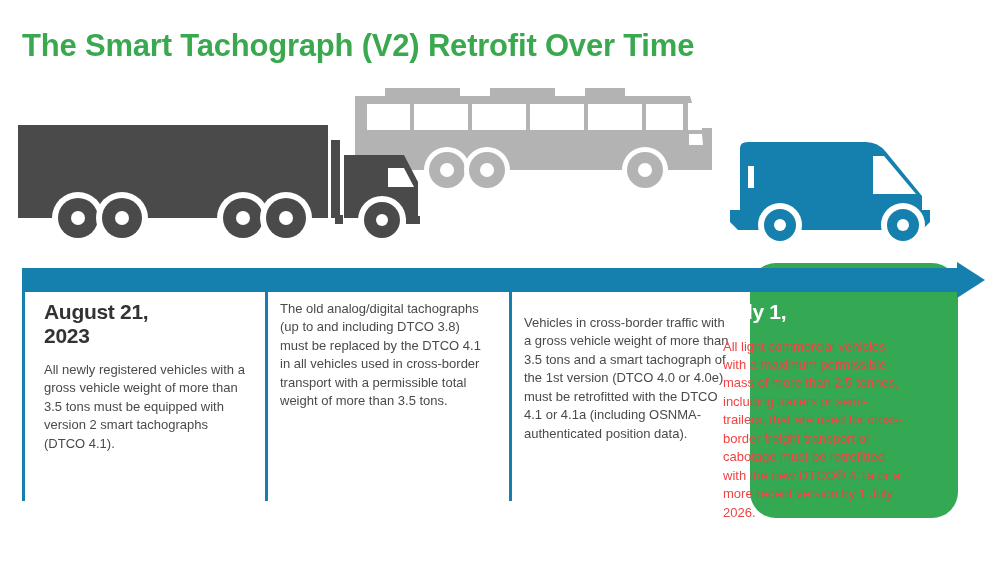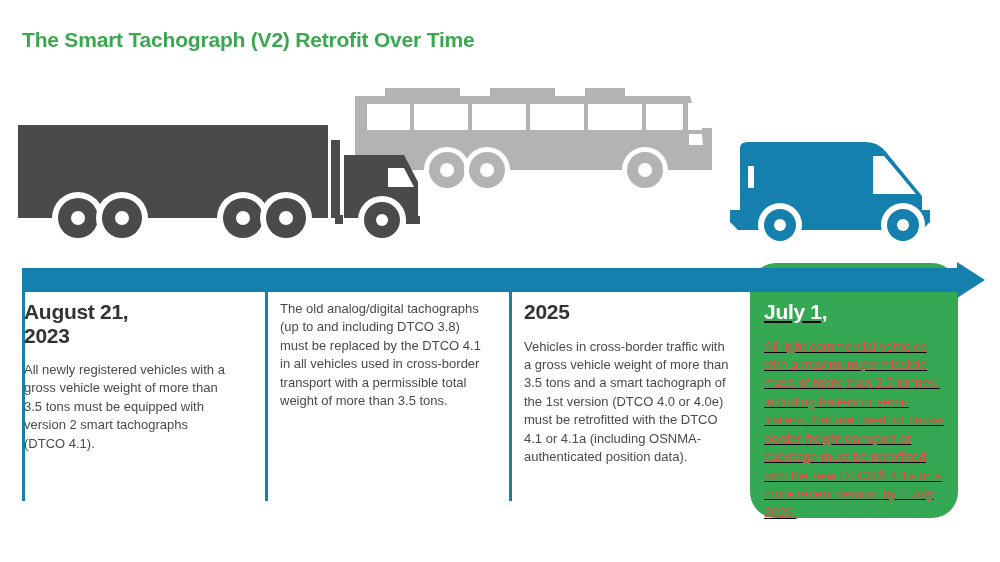--- a/index.html
+++ b/index.html
@@ -14,21 +14,21 @@
     overflow: hidden;
     font-family: "Liberation Sans", sans-serif;
     -webkit-font-smoothing: antialiased;
   }
 
   
   #page-title {
     position: absolute;
     left: 22px;
     top: 28px;
-    font-size: 21px;
+    font-size: 31px;
     font-weight: bold;
     color: #3aa84f;
     letter-spacing: -0.2px;
     white-space: nowrap;
   }
 
   
   #illustrations {
     position: absolute;
     left: 0;
@@ -87,24 +87,24 @@
   .divider.d1 { left: 265px; }
   .divider.d2 { left: 509px; }
 
   
   .card {
     position: absolute;
     top: 300px;
     width: 208px;
     z-index: 4;
   }
-  .card.c0 { left: 24px; }
+  .card.c0 { left: 44px; }
   .card.c1 { left: 280px; }
   .card.c2 { left: 524px; }
-  .card.c3 { left: 764px; width: 186px; text-decoration: underline; }
+  .card.c3 { left: 723px; width: 186px; }
 
   .card-date {
     font-size: 21px;
     font-weight: bold;
     color: #333333;
     line-height: 1.12;
     letter-spacing: -0.3px;
     margin-bottom: 14px;
   }
   .card-date .date-line2 { display: block; }
@@ -233,21 +233,20 @@
   </div>
   <div class="card-body">All newly registered vehicles with a gross vehicle weight of more than 3.5 tons must be equipped with version 2 smart tachographs (DTCO 4.1).</div>
 </div>
 
 <div class="card c1">
   <div class="card-body">The old analog/digital tachographs (up to and including DTCO 3.8) must be replaced by the DTCO 4.1 in all vehicles used in cross-border transport with a permissible total weight of more than 3.5 tons.</div>
 </div>
 
 <div class="card c2">
   <div class="card-date">
-    <span class="date-line2">2025</span>
   </div>
   <div class="card-body">Vehicles in cross-border traffic with a gross vehicle weight of more than 3.5 tons and a smart tachograph of the 1st version (DTCO 4.0 or 4.0e) must be retrofitted with the DTCO 4.1 or 4.1a (including OSNMA-authenticated position data).</div>
 </div>
 
 <div class="card c3">
   <div class="card-date">
     <span>July 1,</span>
   </div>
   <div class="card-body">All light commercial vehicles with a maximum permissible mass of more than 2.5 tonnes, including trailers or semi-trailers, that are used for cross-border freight transport or cabotage must be retrofitted with the new DTCO® 4.1a or a more recent version by 1 July 2026.</div>
 </div>

